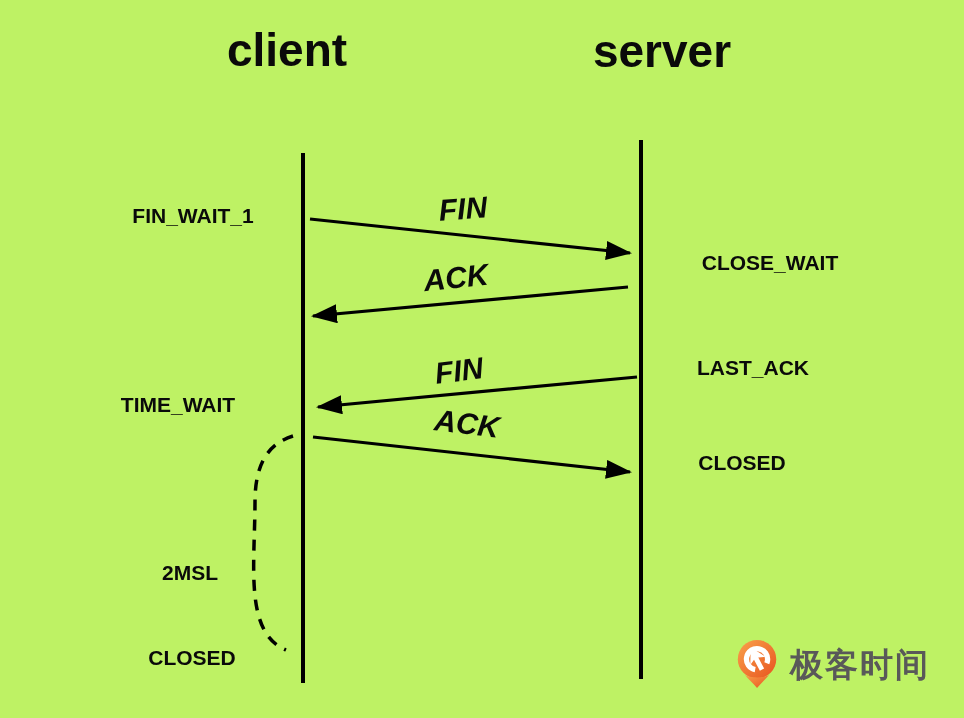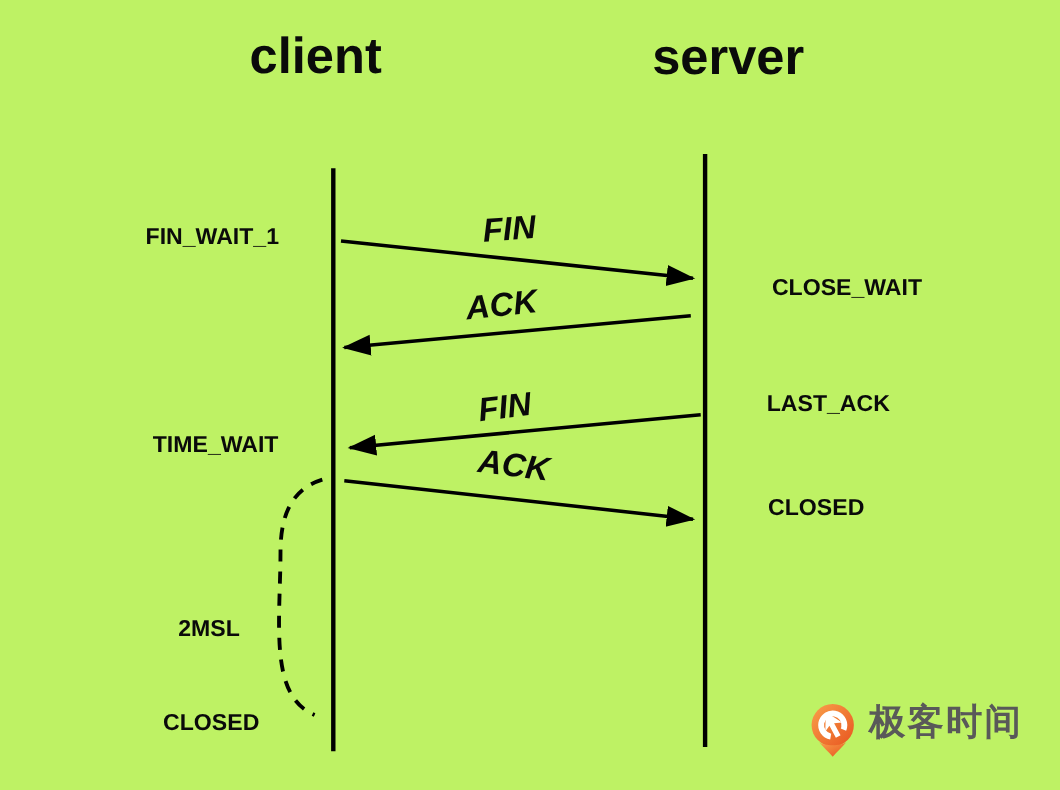--- a/index.html
+++ b/index.html
@@ -27,21 +27,21 @@
   .msg{
     font-size:30px;
     font-style:italic;
     line-height:1;
     color:#0a0a0a;
   }
   svg.layer{position:absolute;left:0;top:0;}
   .logo{
     position:absolute;
     left:735px;top:639px;
-    display:flex;align-items:flex-start;gap:10px;
+    display:flex;align-items:center;gap:10px;
   }
   .logo-text{
     font-size:33px;
     letter-spacing:2px;
     color:#595959;
     line-height:1;
   }
 </style>
 </head>
 <body>
@@ -65,21 +65,21 @@
     <line x1="628" y1="287" x2="313" y2="316" stroke="#000" stroke-width="3.2" marker-end="url(#arr)"></line>
     <line x1="637" y1="377" x2="318" y2="407" stroke="#000" stroke-width="3.2" marker-end="url(#arr)"></line>
     <line x1="313" y1="437" x2="630" y2="472" stroke="#000" stroke-width="3.2" marker-end="url(#arr)"></line>
 
     <path d="M 293 436 C 264 445, 255 470, 255 502
              C 255 533, 252 568, 255 596
              C 258 624, 267 642, 286 650" fill="none" stroke="#000" stroke-width="3.5" stroke-dasharray="11 9"></path>
   </svg>
 
   <div class="abs center state" style="left:193px;top:215px;">FIN_WAIT_1</div>
-  <div class="abs center state" style="left:196px;top:404px;">TIME_WAIT</div>
+  <div class="abs center state" style="left:178px;top:404px;">TIME_WAIT</div>
   <div class="abs center state" style="left:190px;top:572px;">2MSL</div>
   <div class="abs center state" style="left:192px;top:657px;">CLOSED</div>
 
   <div class="abs center state" style="left:770px;top:262px;">CLOSE_WAIT</div>
   <div class="abs center state" style="left:753px;top:367px;">LAST_ACK</div>
   <div class="abs center state" style="left:742px;top:462px;">CLOSED</div>
 
   <div class="abs msg" style="left:463px;top:209px;transform:translate(-50%,-50%) rotate(-4deg);">FIN</div>
   <div class="abs msg" style="left:456px;top:278px;transform:translate(-50%,-50%) rotate(-6deg);">ACK</div>
   <div class="abs msg" style="left:459px;top:371px;transform:translate(-50%,-50%) rotate(-7deg);">FIN</div>

